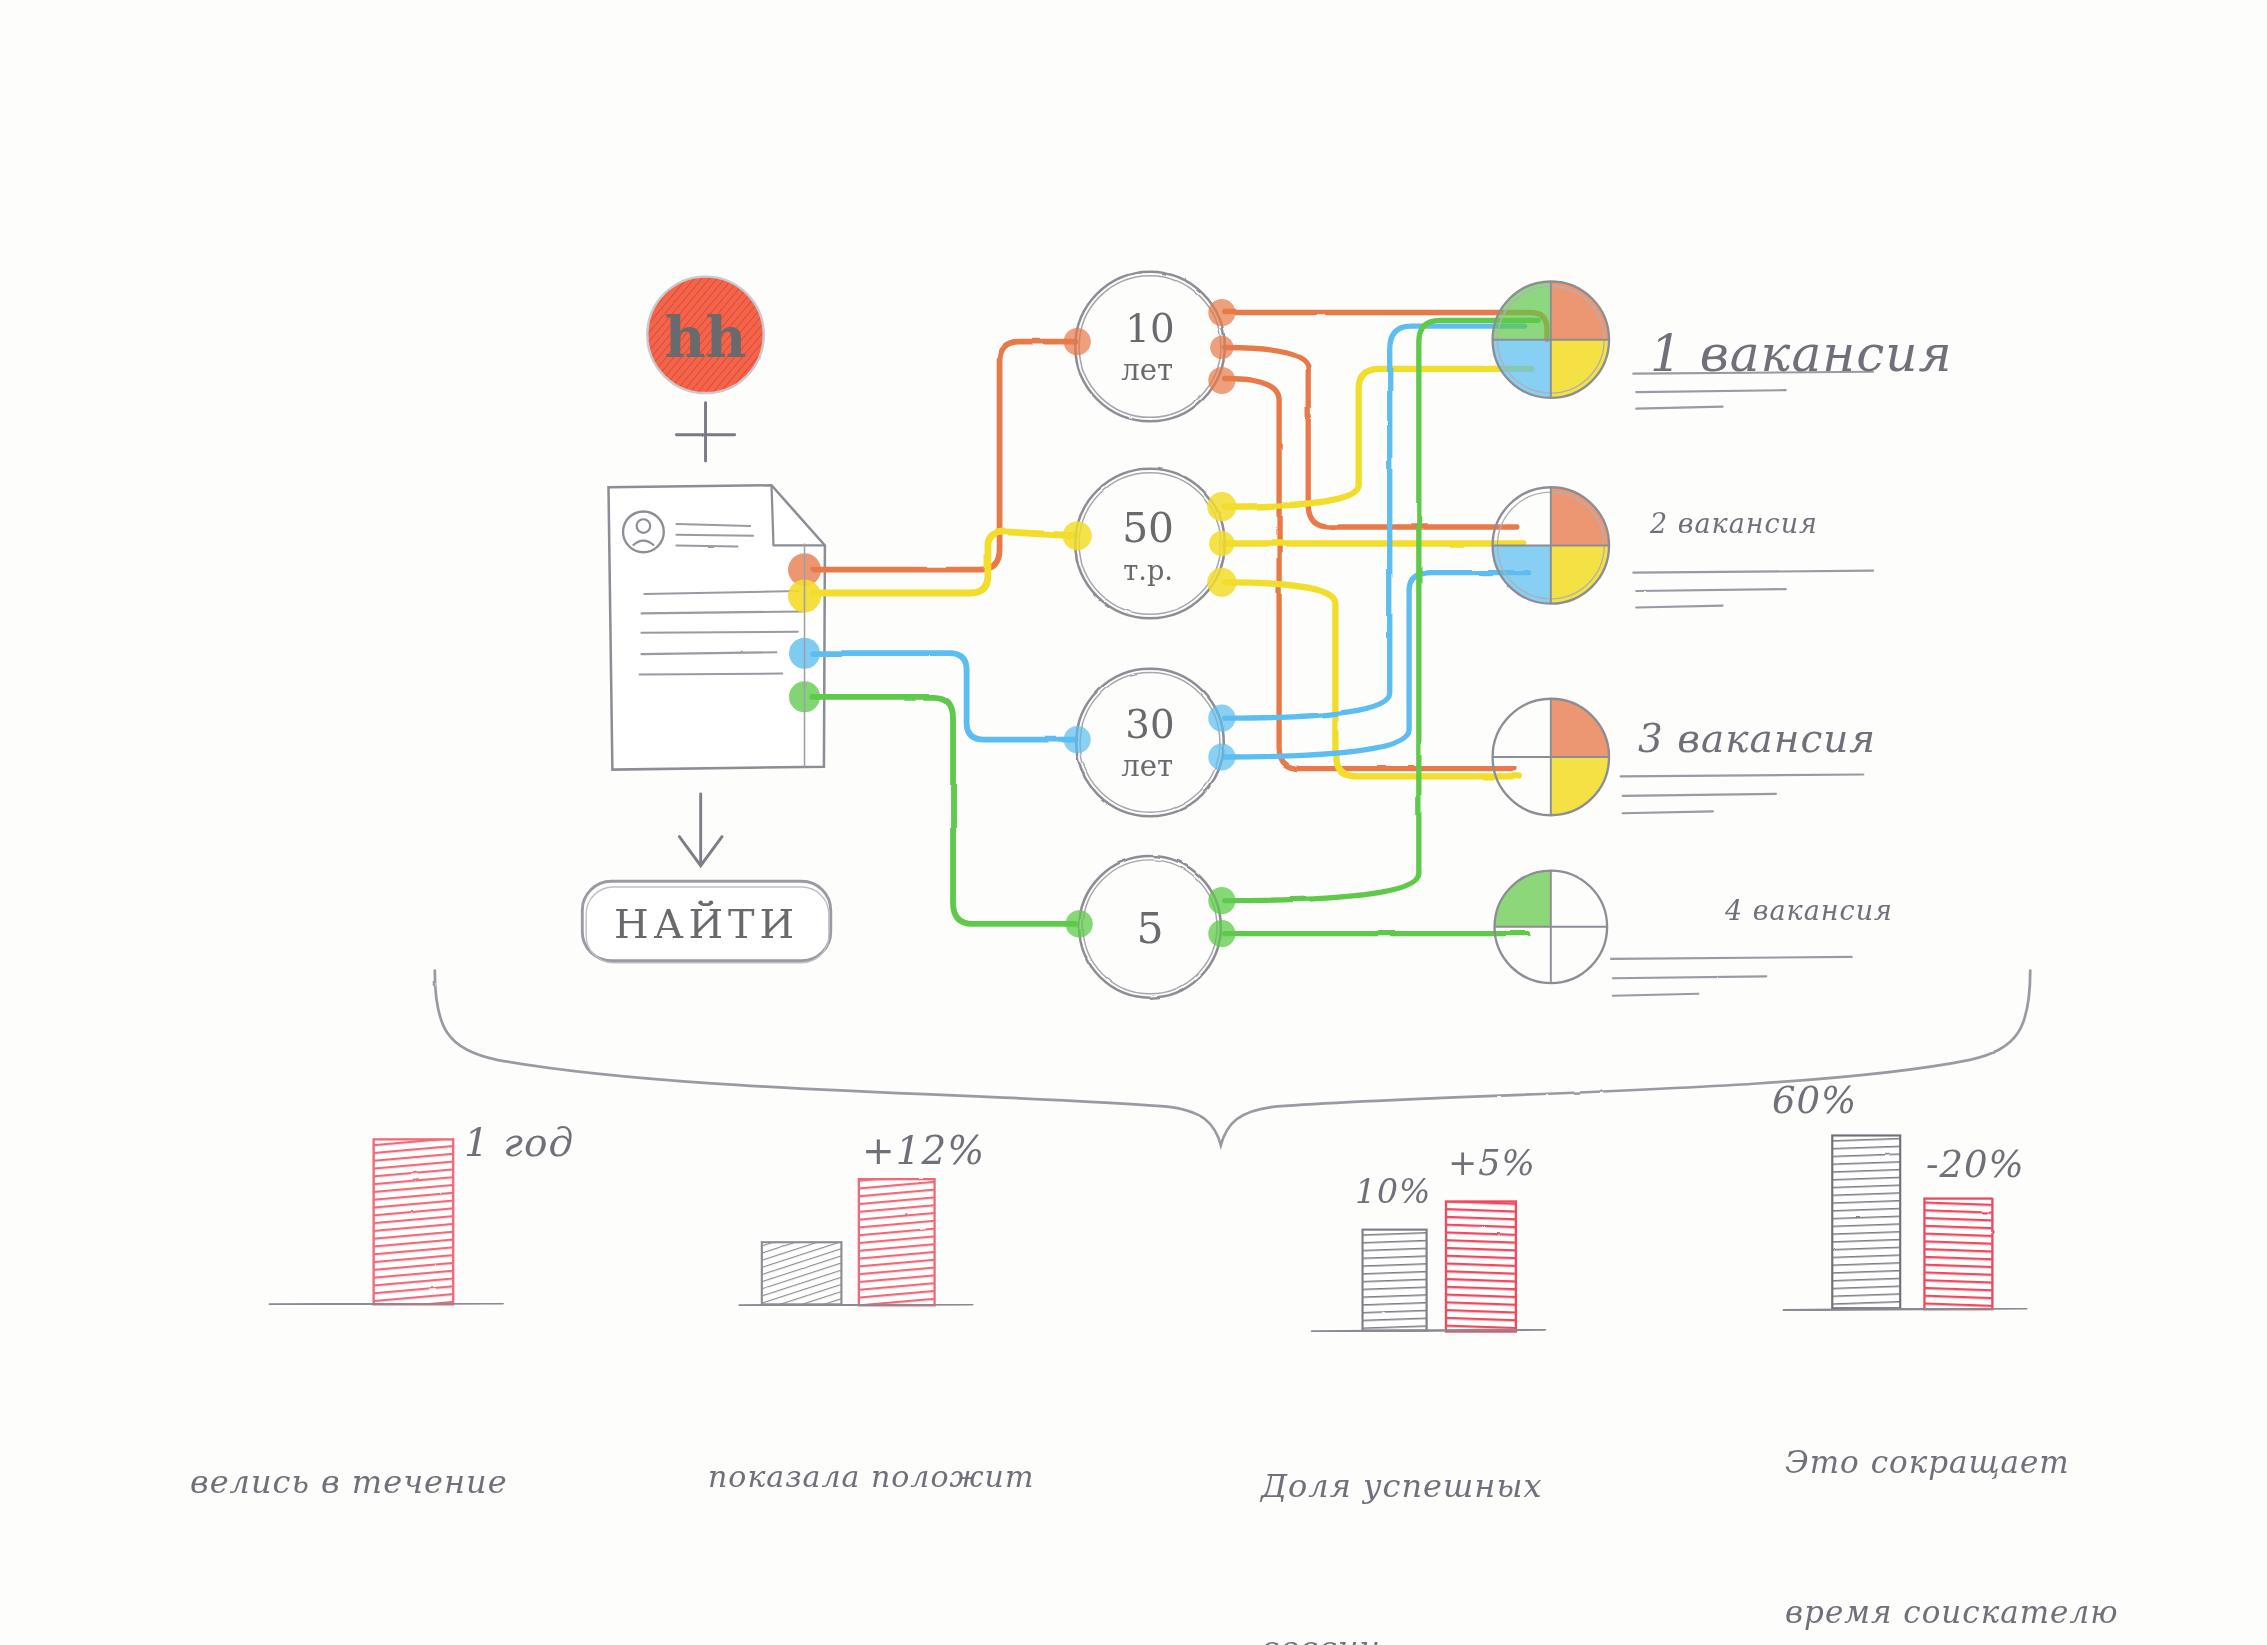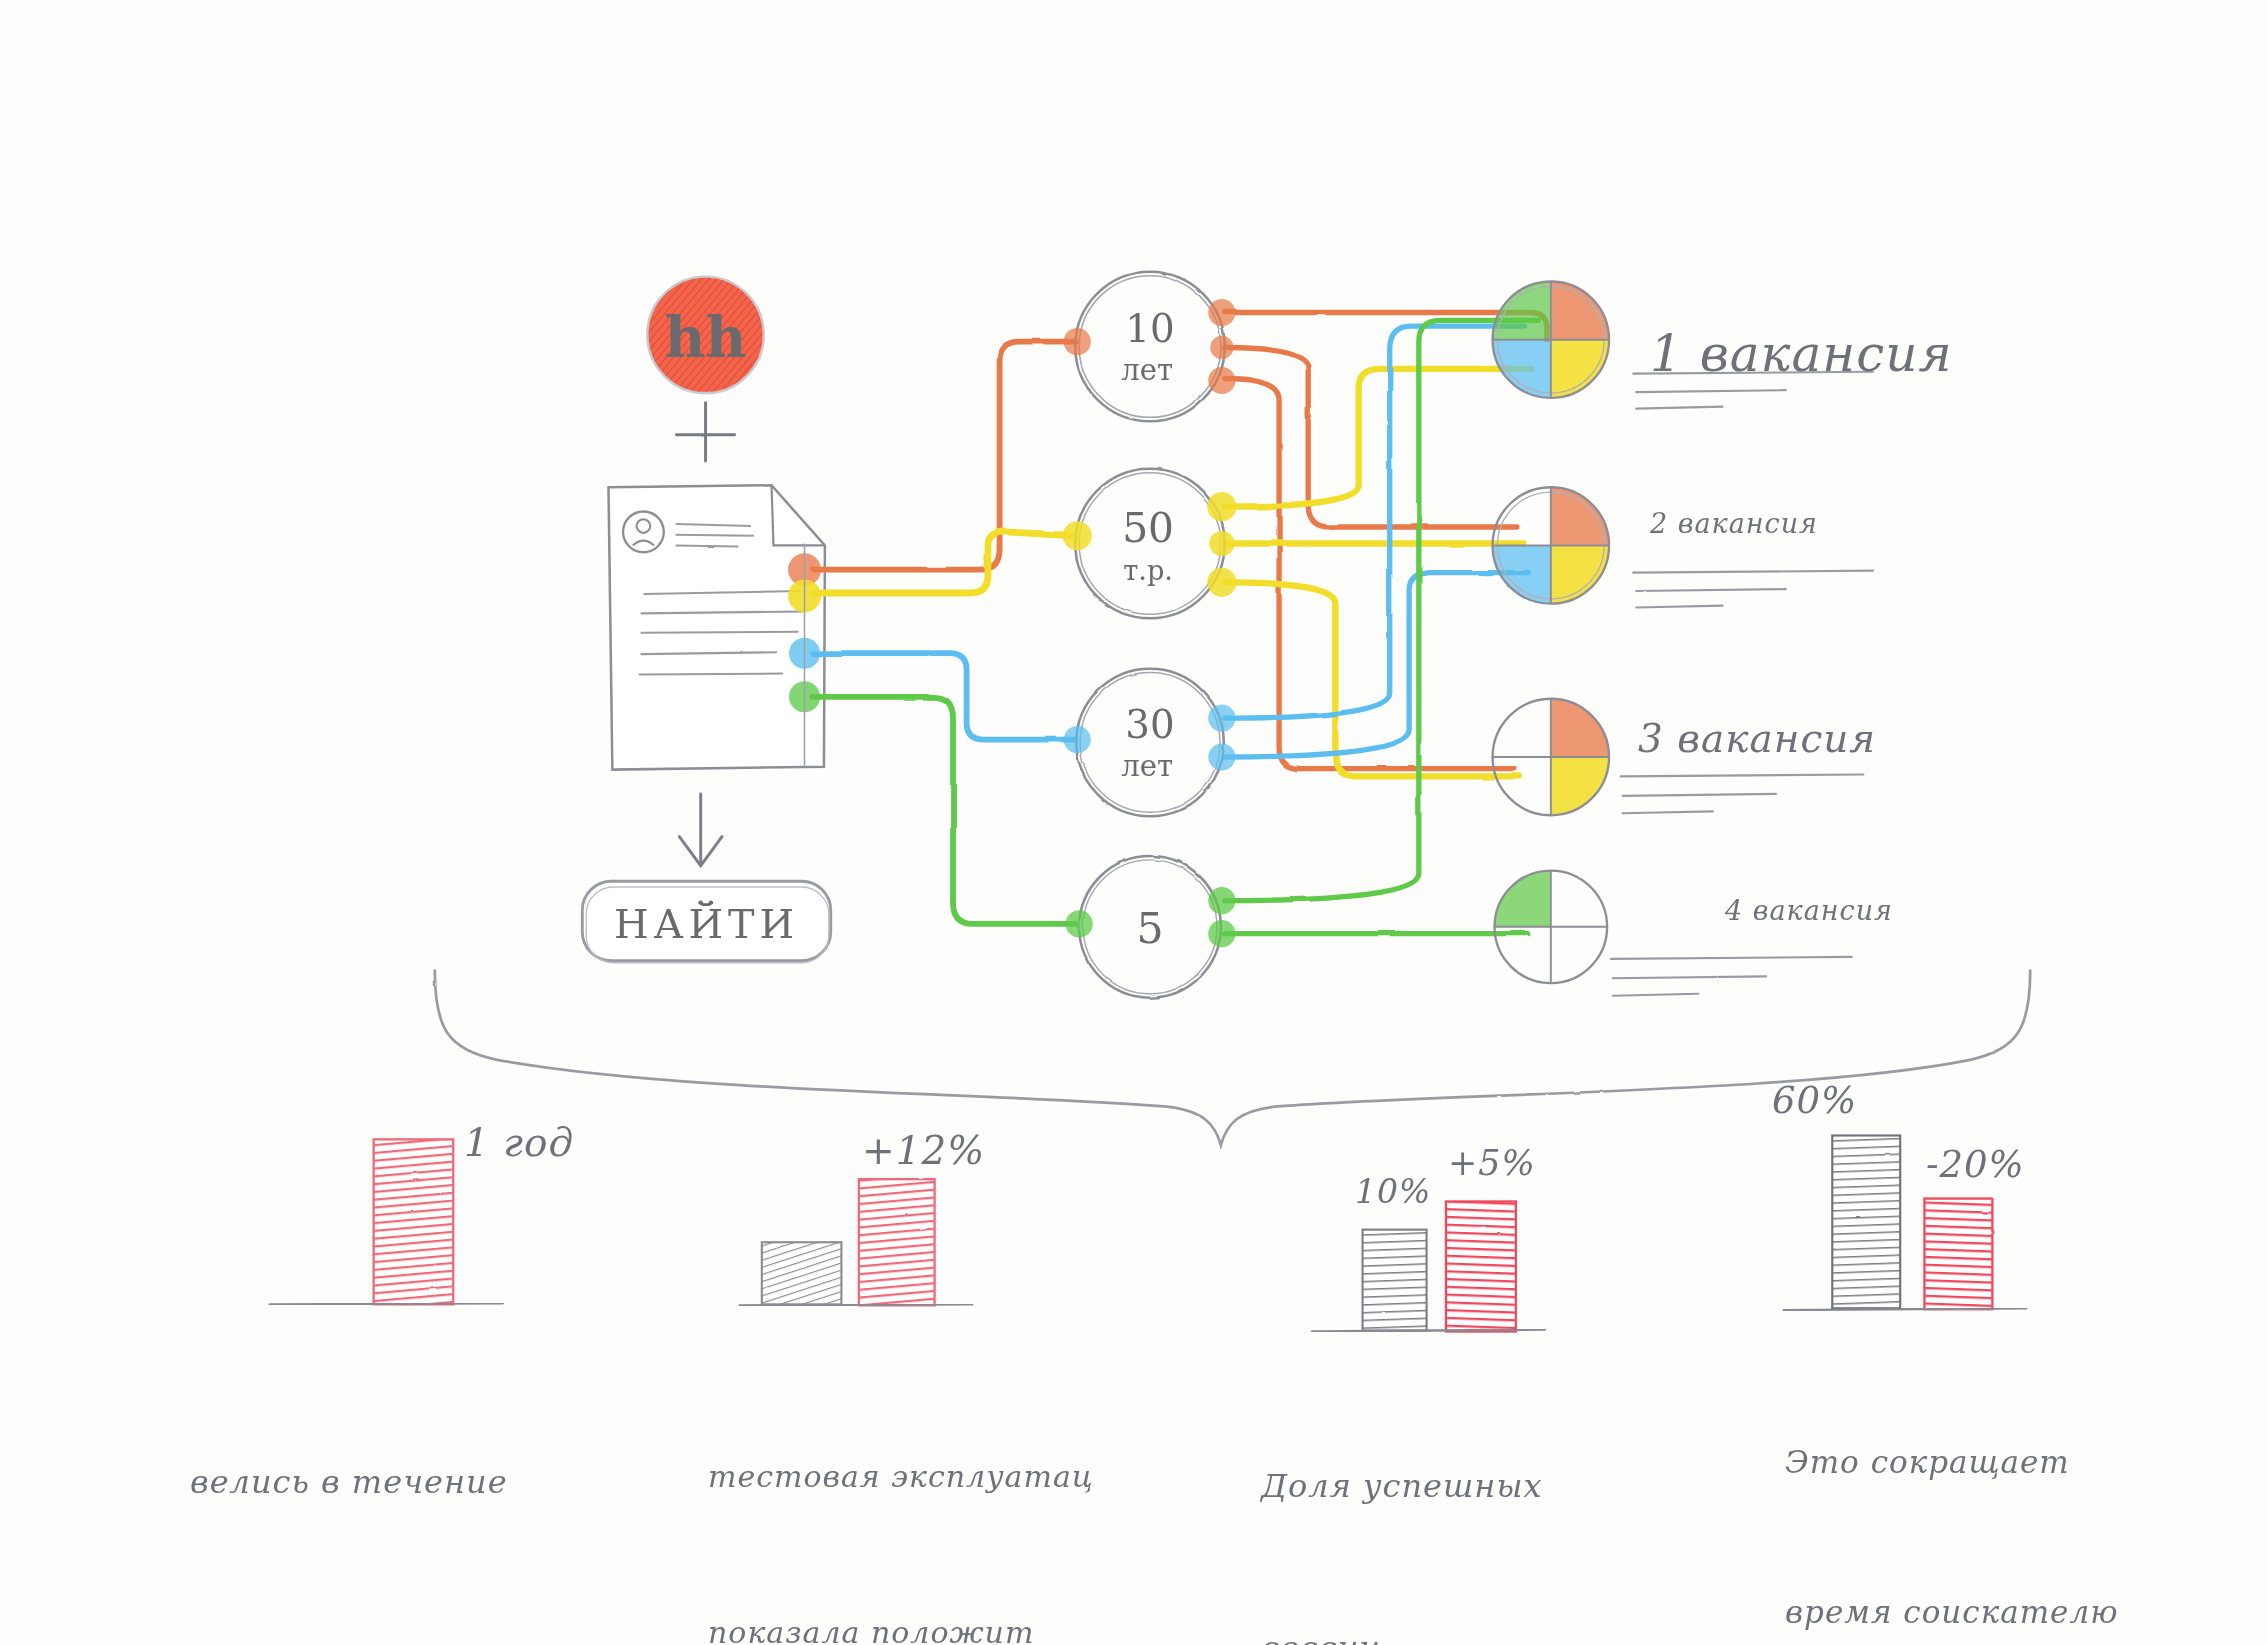--- a/index.html
+++ b/index.html
@@ -304,21 +304,20 @@
 
   <div class="lbl cursive" style="left:1772px;top:1079px;font-size:37px;">60%</div>
   <div class="lbl cursive" style="left:1926px;top:1143px;font-size:37px;">-20%</div>
 
   <div class="lbl cursive" style="left:190px;top:1347px;font-size:32px;line-height:54px;">
     <div>велись в течение</div>
     
   </div>
 
   <div class="lbl cursive" style="left:708px;top:1347px;font-size:30px;line-height:52px;">
-    <div>тестовая эксплуатац</div>
     <div>показала положит</div>
     
   </div>
 
   <div class="lbl cursive" style="left:1261px;top:1351px;font-size:32px;line-height:54px;">
     <div>Доля успешных</div>
     <div>сессии</div>
     
   </div>
 

